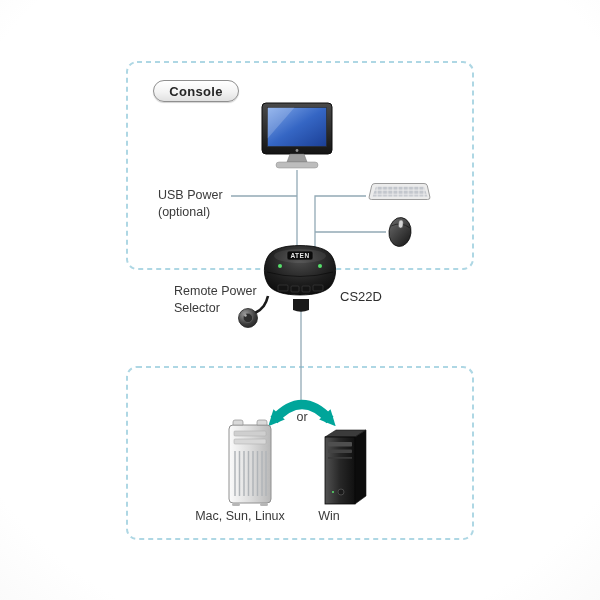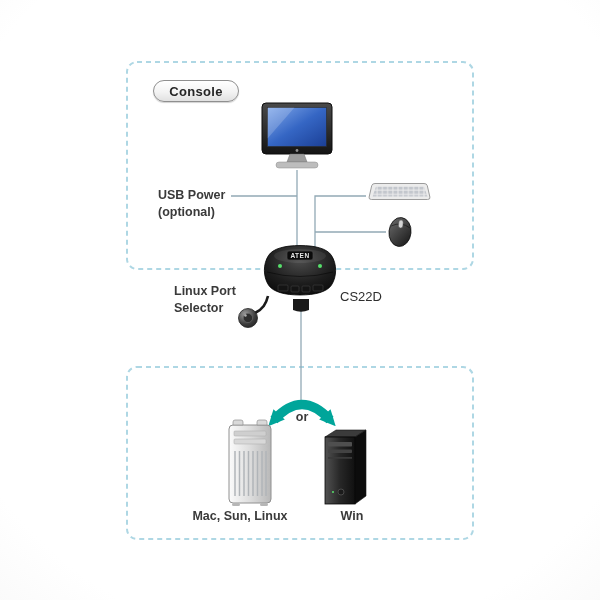--- a/index.html
+++ b/index.html
@@ -4,21 +4,21 @@
 <style>
   html,body{margin:0;padding:0;background:#fff;}
   body{font-family:"Liberation Sans",sans-serif;}
   .stage{
     position:relative;width:600px;height:600px;overflow:hidden;
     background:radial-gradient(120% 120% at 50% 45%, #ffffff 52%, #efefef 86%, #e0e0e0 100%);
   }
   .art{position:absolute;left:0;top:0;pointer-events:none;}
   .lbl{
     position:absolute;color:var(--text,#3a3a3a);
-    font-size:12.5px;line-height:16.5px;white-space:nowrap;font-weight:bold;
+    font-size:12.5px;line-height:16.5px;white-space:nowrap;
   }
   .lbl.center{transform:translateX(-50%);text-align:right;}
   .model{font-weight:normal;font-size:13px;color:#2e2e2e;}
   .pill{
     position:absolute;left:153px;top:80px;width:84px;height:20px;
     border:1px solid #8f8f8f;border-radius:11px;
     background:linear-gradient(#ffffff,#f3f3f3 55%,#e1e1e1);
     display:flex;align-items:center;justify-content:center;
     font-weight:bold;font-size:13px;color:#262626;letter-spacing:0.3px;
     box-shadow:0 1px 1px rgba(0,0,0,0.18);
@@ -165,24 +165,24 @@
   <div class="pill">
     <span>Console</span>
   </div>
 
   <div class="lbl" style="left:158px;top:187px;">
     <div>USB Power</div>
     <div>(optional)</div>
   </div>
 
   <div class="lbl" style="left:174px;top:283px;">
-    <div>Linux Port</div>
+    <div>Remote Power</div>
     <div>Selector</div>
   </div>
 
   <div class="lbl model" style="left:340px;top:289px;">CS22D</div>
 
   <div class="lbl center" style="left:302px;top:409px;">or</div>
 
   <div class="lbl center" style="left:240px;top:508px;">Mac, Sun, Linux</div>
-  <div class="lbl center" style="left:352px;top:508px;">Win</div>
+  <div class="lbl center" style="left:329px;top:508px;">Win</div>
 
 </div>
 
 </body></html>

